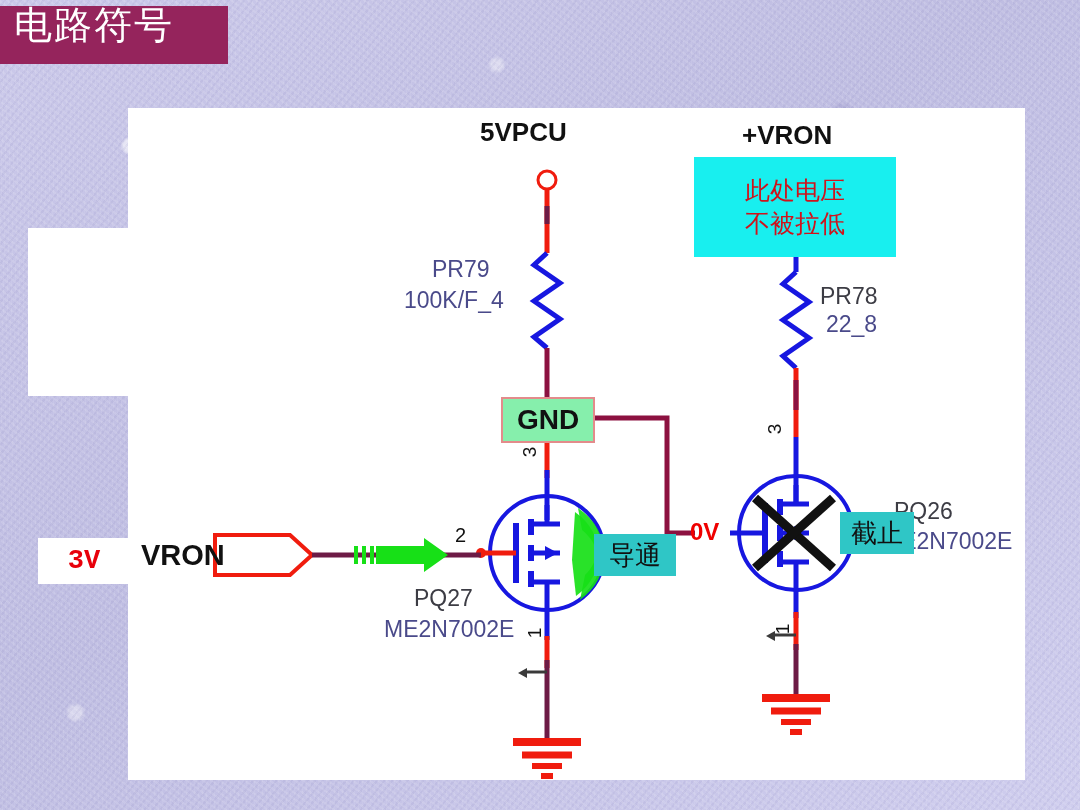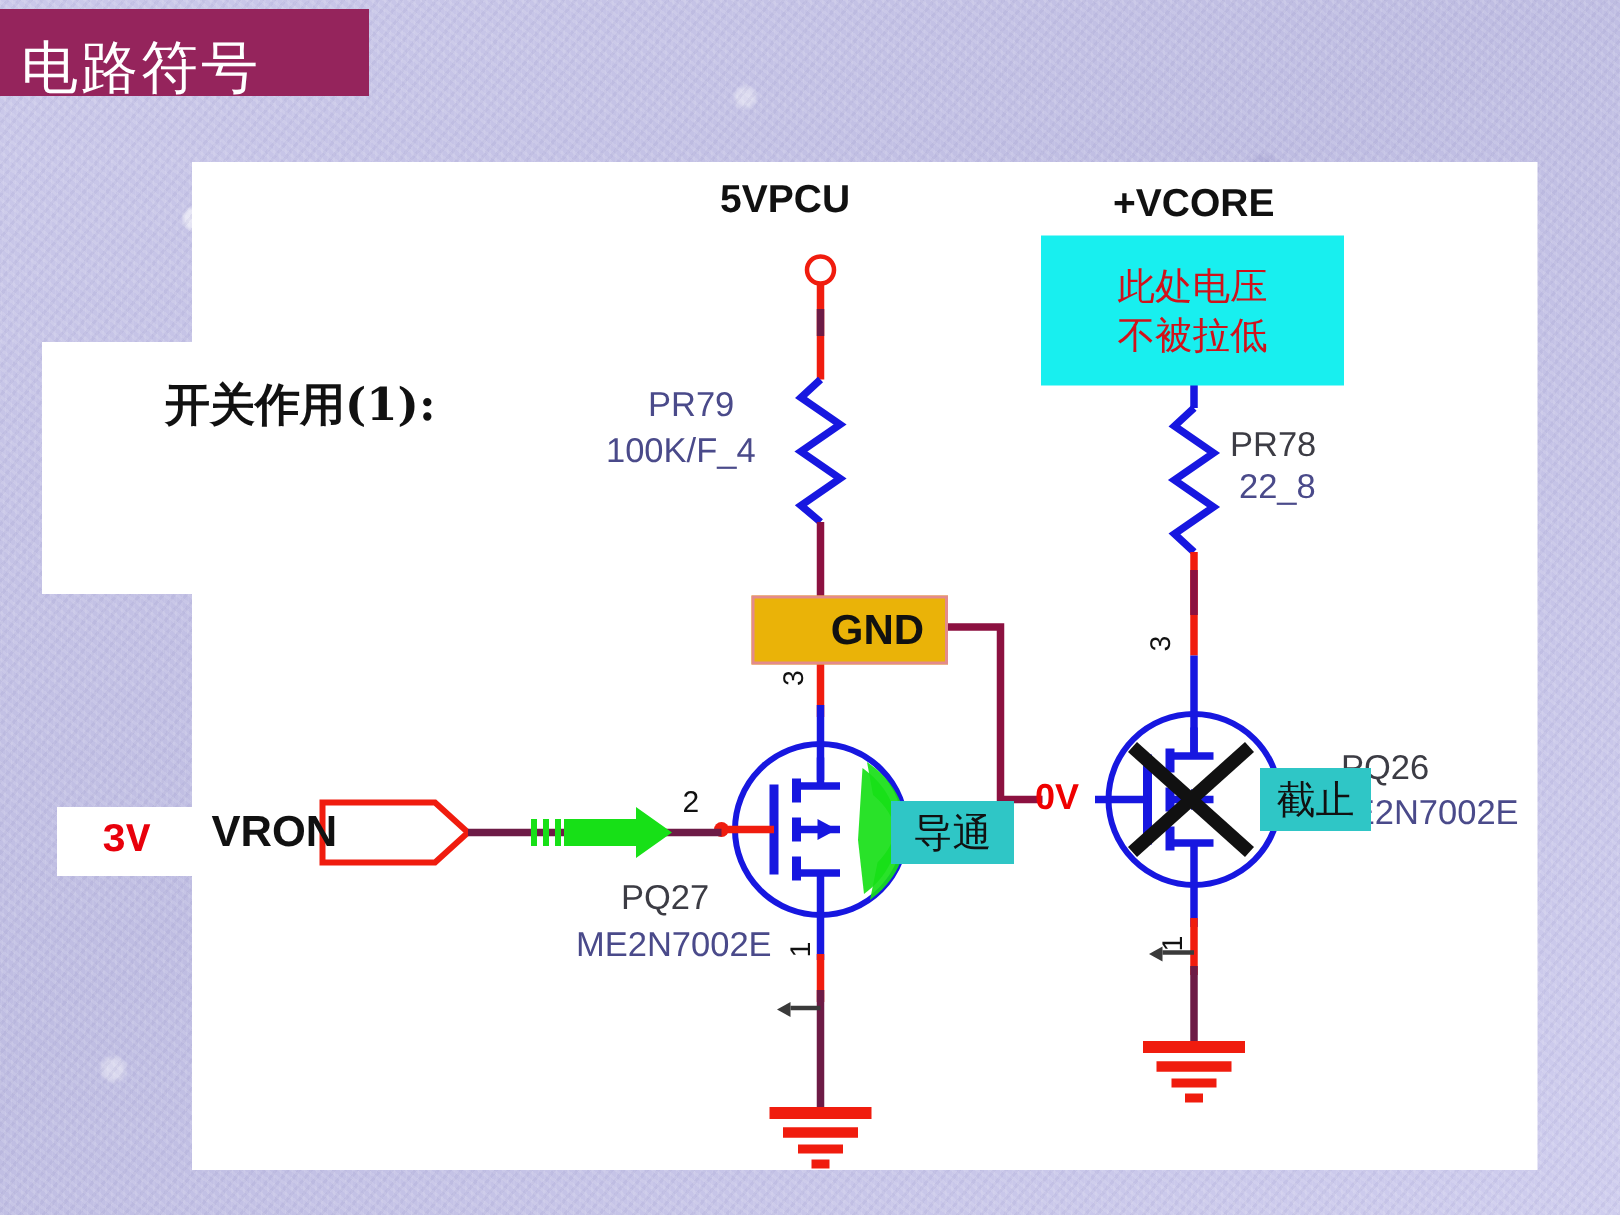--- a/index.html
+++ b/index.html
@@ -29,22 +29,22 @@
   #bg::after{
     content:"";position:absolute;inset:0;
     background-image:
       repeating-linear-gradient(37deg, rgba(255,255,255,.10) 0 2px, rgba(0,0,0,0) 2px 5px),
       repeating-linear-gradient(-51deg, rgba(120,116,175,.09) 0 2px, rgba(0,0,0,0) 2px 6px),
       repeating-linear-gradient(91deg, rgba(255,255,255,.07) 0 1px, rgba(0,0,0,0) 1px 4px);
   }
 
   
   #title-banner{
-    position:absolute;left:0;top:6px;width:246px;height:58px;
-    background:#95245c;display:flex;align-items:flex-end;
+    position:absolute;left:0;top:6px;width:228px;height:58px;
+    background:#95245c;display:flex;align-items:flex-start;
   }
   #title-text{
     color:#ffffff;font-size:38px;line-height:1;margin-left:14px;
     font-family:"DejaVu Serif","Liberation Serif",serif;letter-spacing:2px;
   }
 
   
   #panel{
     position:absolute;left:128px;top:108px;width:897px;height:672px;
     background:#ffffff;
@@ -75,22 +75,22 @@
   #schematic{position:absolute;left:0;top:0;width:1080px;height:810px;}
 
   
   .lab{position:absolute;white-space:nowrap;}
   .net{font-size:26px;font-weight:bold;color:#111;}
   .ref{font-size:23px;color:#4a4a8a;}
   .ref-dark{font-size:23px;color:#3c3c44;}
   .pin{font-size:20px;color:#111;}
   .pin-rot{font-size:19px;color:#111;transform:rotate(-90deg);transform-origin:center;}
   .gnd-box{
-    position:absolute;border:2px solid #e38b8b;background:#eab308;
-    display:flex;align-items:center;justify-content:center;padding-left:37px;
+    position:absolute;border:2px solid #e38b8b;background:#86efac;
+    display:flex;align-items:center;justify-content:center;
   }
   .gnd-box span{font-size:28px;font-weight:bold;color:#111;}
   .teal{
     position:absolute;background:#2fc6c6;display:flex;align-items:center;justify-content:center;
   }
   .teal span{font-size:26px;color:#111;font-family:"DejaVu Serif","Liberation Serif",serif;}
   #cyan-note{
     position:absolute;left:694px;top:157px;width:202px;height:100px;background:#18efef;
     display:flex;flex-direction:column;align-items:center;justify-content:center;gap:6px;
   }
@@ -202,30 +202,29 @@
   <polygon points="775,631 775,641 766,636" fill="#3a3a3a"></polygon>
   <g>
     <line x1="762" y1="698" x2="830" y2="698" stroke="#f01c0e" stroke-width="8"></line>
     <line x1="771" y1="711" x2="821" y2="711" stroke="#f01c0e" stroke-width="7"></line>
     <line x1="781" y1="722" x2="811" y2="722" stroke="#f01c0e" stroke-width="6"></line>
     <line x1="790" y1="732" x2="802" y2="732" stroke="#f01c0e" stroke-width="6"></line>
   </g>
 </svg>
 
 <div id="callout">
-  <div class="line1">开关作用(1):</div>
 </div>
 
 <div id="v3-box">
   <span>3V</span>
 </div>
 
 <div class="lab net" style="left:480px;top:117px;">5VPCU</div>
 
-<div class="lab net" style="left:742px;top:120px;">+VCORE</div>
+<div class="lab net" style="left:742px;top:120px;">+VRON</div>
 
 <div id="cyan-note">
   <span>此处电压</span>
   <span>不被拉低</span>
 </div>
 
 <div class="lab ref" style="left:432px;top:256px;">PR79</div>
 <div class="lab ref" style="left:404px;top:287px;">100K/F_4</div>
 
 <div class="lab ref-dark" style="left:820px;top:283px;">PR78</div>

